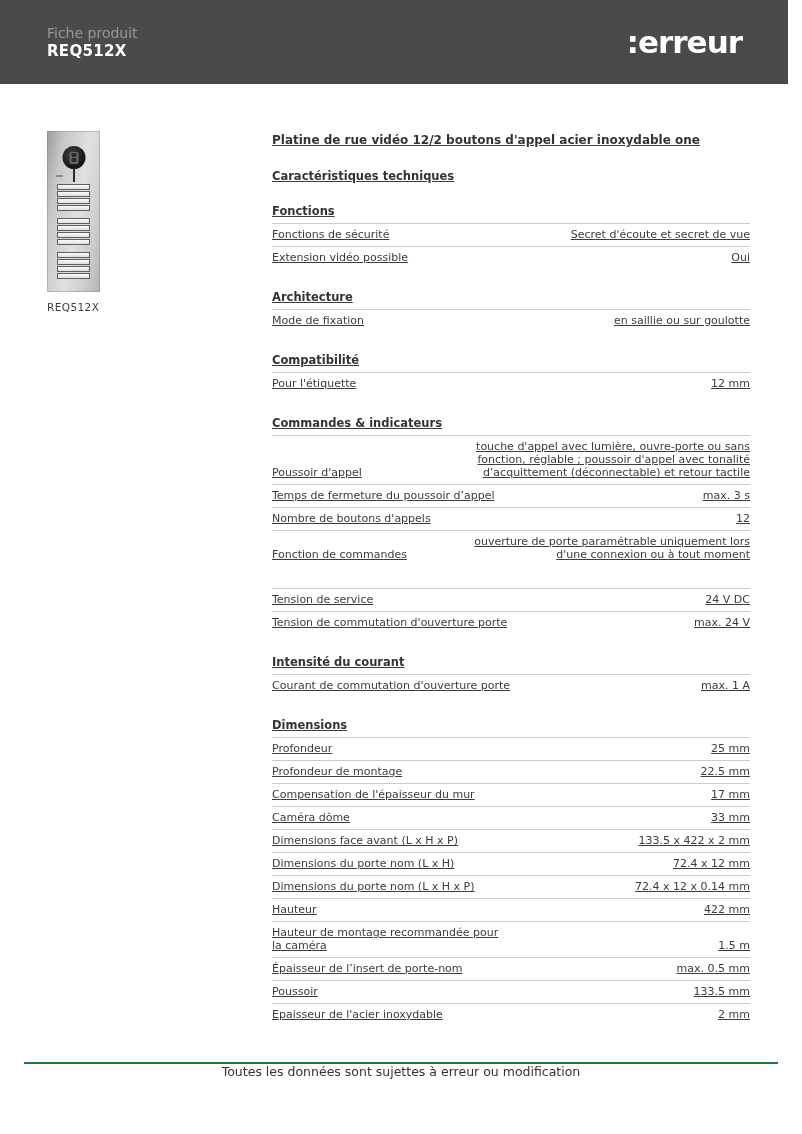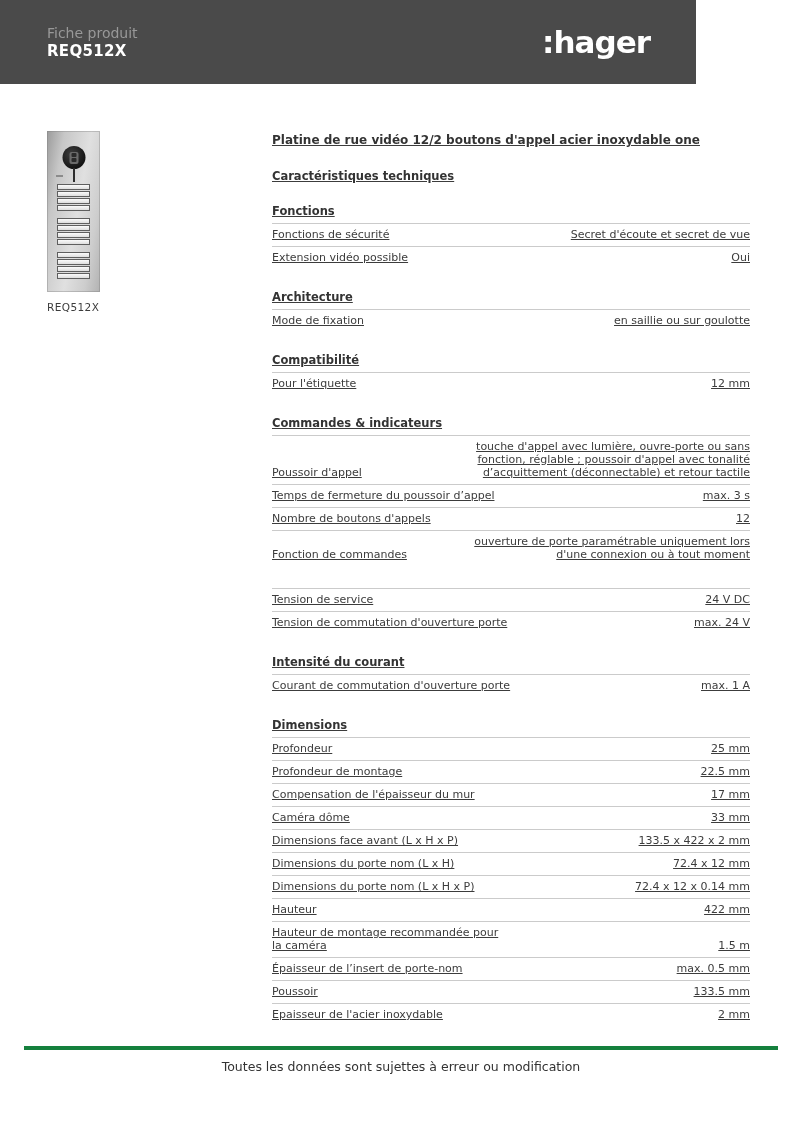--- a/index.html
+++ b/index.html
@@ -2,21 +2,21 @@
 <html><head>
 <meta charset="utf-8">
 <style>
   * { margin: 0; padding: 0; box-sizing: border-box; }
   html, body { background: #ffffff; }
   body { font-family: "DejaVu Sans", "Liberation Sans", sans-serif; color: #3c3c3c; }
   .page { position: relative; width: 802px; height: 1134px; background: #fff; overflow: hidden; }
 
   
   header.page-header {
-    height: 84px; width: 696px; background: #4a4a4a;
+    height: 84px; width: 788px; background: #4a4a4a;
     display: flex; align-items: center; justify-content: space-between;
     padding: 0 46px 0 47px;
   }
   .doc-type { color: #989898; font-size: 14px; line-height: 17px; }
   .product-code { color: #ffffff; font-size: 15px; font-weight: bold; line-height: 18px; letter-spacing: .3px; }
   .logo { color: #ffffff; font-size: 31px; font-weight: bold; letter-spacing: -1px; line-height: 31px; }
 
   
   .product-visual { position: absolute; left: 47px; top: 131px; width: 53px; }
   .panel {
@@ -51,34 +51,34 @@
   .spec-section { margin-top: 22px; }
   .section-name { font-size: 11.5px; font-weight: bold; line-height: 13px; color: #333; margin-bottom: 5px; }
   .spec-row {
     display: flex; justify-content: space-between; align-items: flex-end;
     border-top: 1px solid #cbcbcb; padding: 4px 0 5px 0;
   }
   .spec-label { font-size: 11px; line-height: 13px; color: #3c3c3c; max-width: 50%; }
   .spec-value { font-size: 11px; line-height: 13px; color: #3c3c3c; text-align: right; max-width: 62%; margin-left: auto; }
 
   
-  footer.page-footer { margin: 20px 24px 0 24px; border-top: 4px solid #15803d; padding-top: 9px; }
+  footer.page-footer { margin: 36px 24px 0 24px; border-top: 2px solid #15803d; }
   .disclaimer { text-align: center; font-size: 12.5px; color: #333; }
 </style>
 </head>
 <body>
 
 <div class="page">
 
   <header class="page-header" style="background: rgb(74, 74, 74);">
     <div class="header-titles">
       <div class="doc-type">Fiche produit</div>
       <div class="product-code">REQ512X</div>
     </div>
-    <div class="logo">:hager</div>
+    <div class="logo">:erreur</div>
   </header>
 
   <aside class="product-visual">
     <div class="panel">
       <div class="camera">
         <span class="lens">
             <i></i>
             <i></i>
           </span>
       </div>

